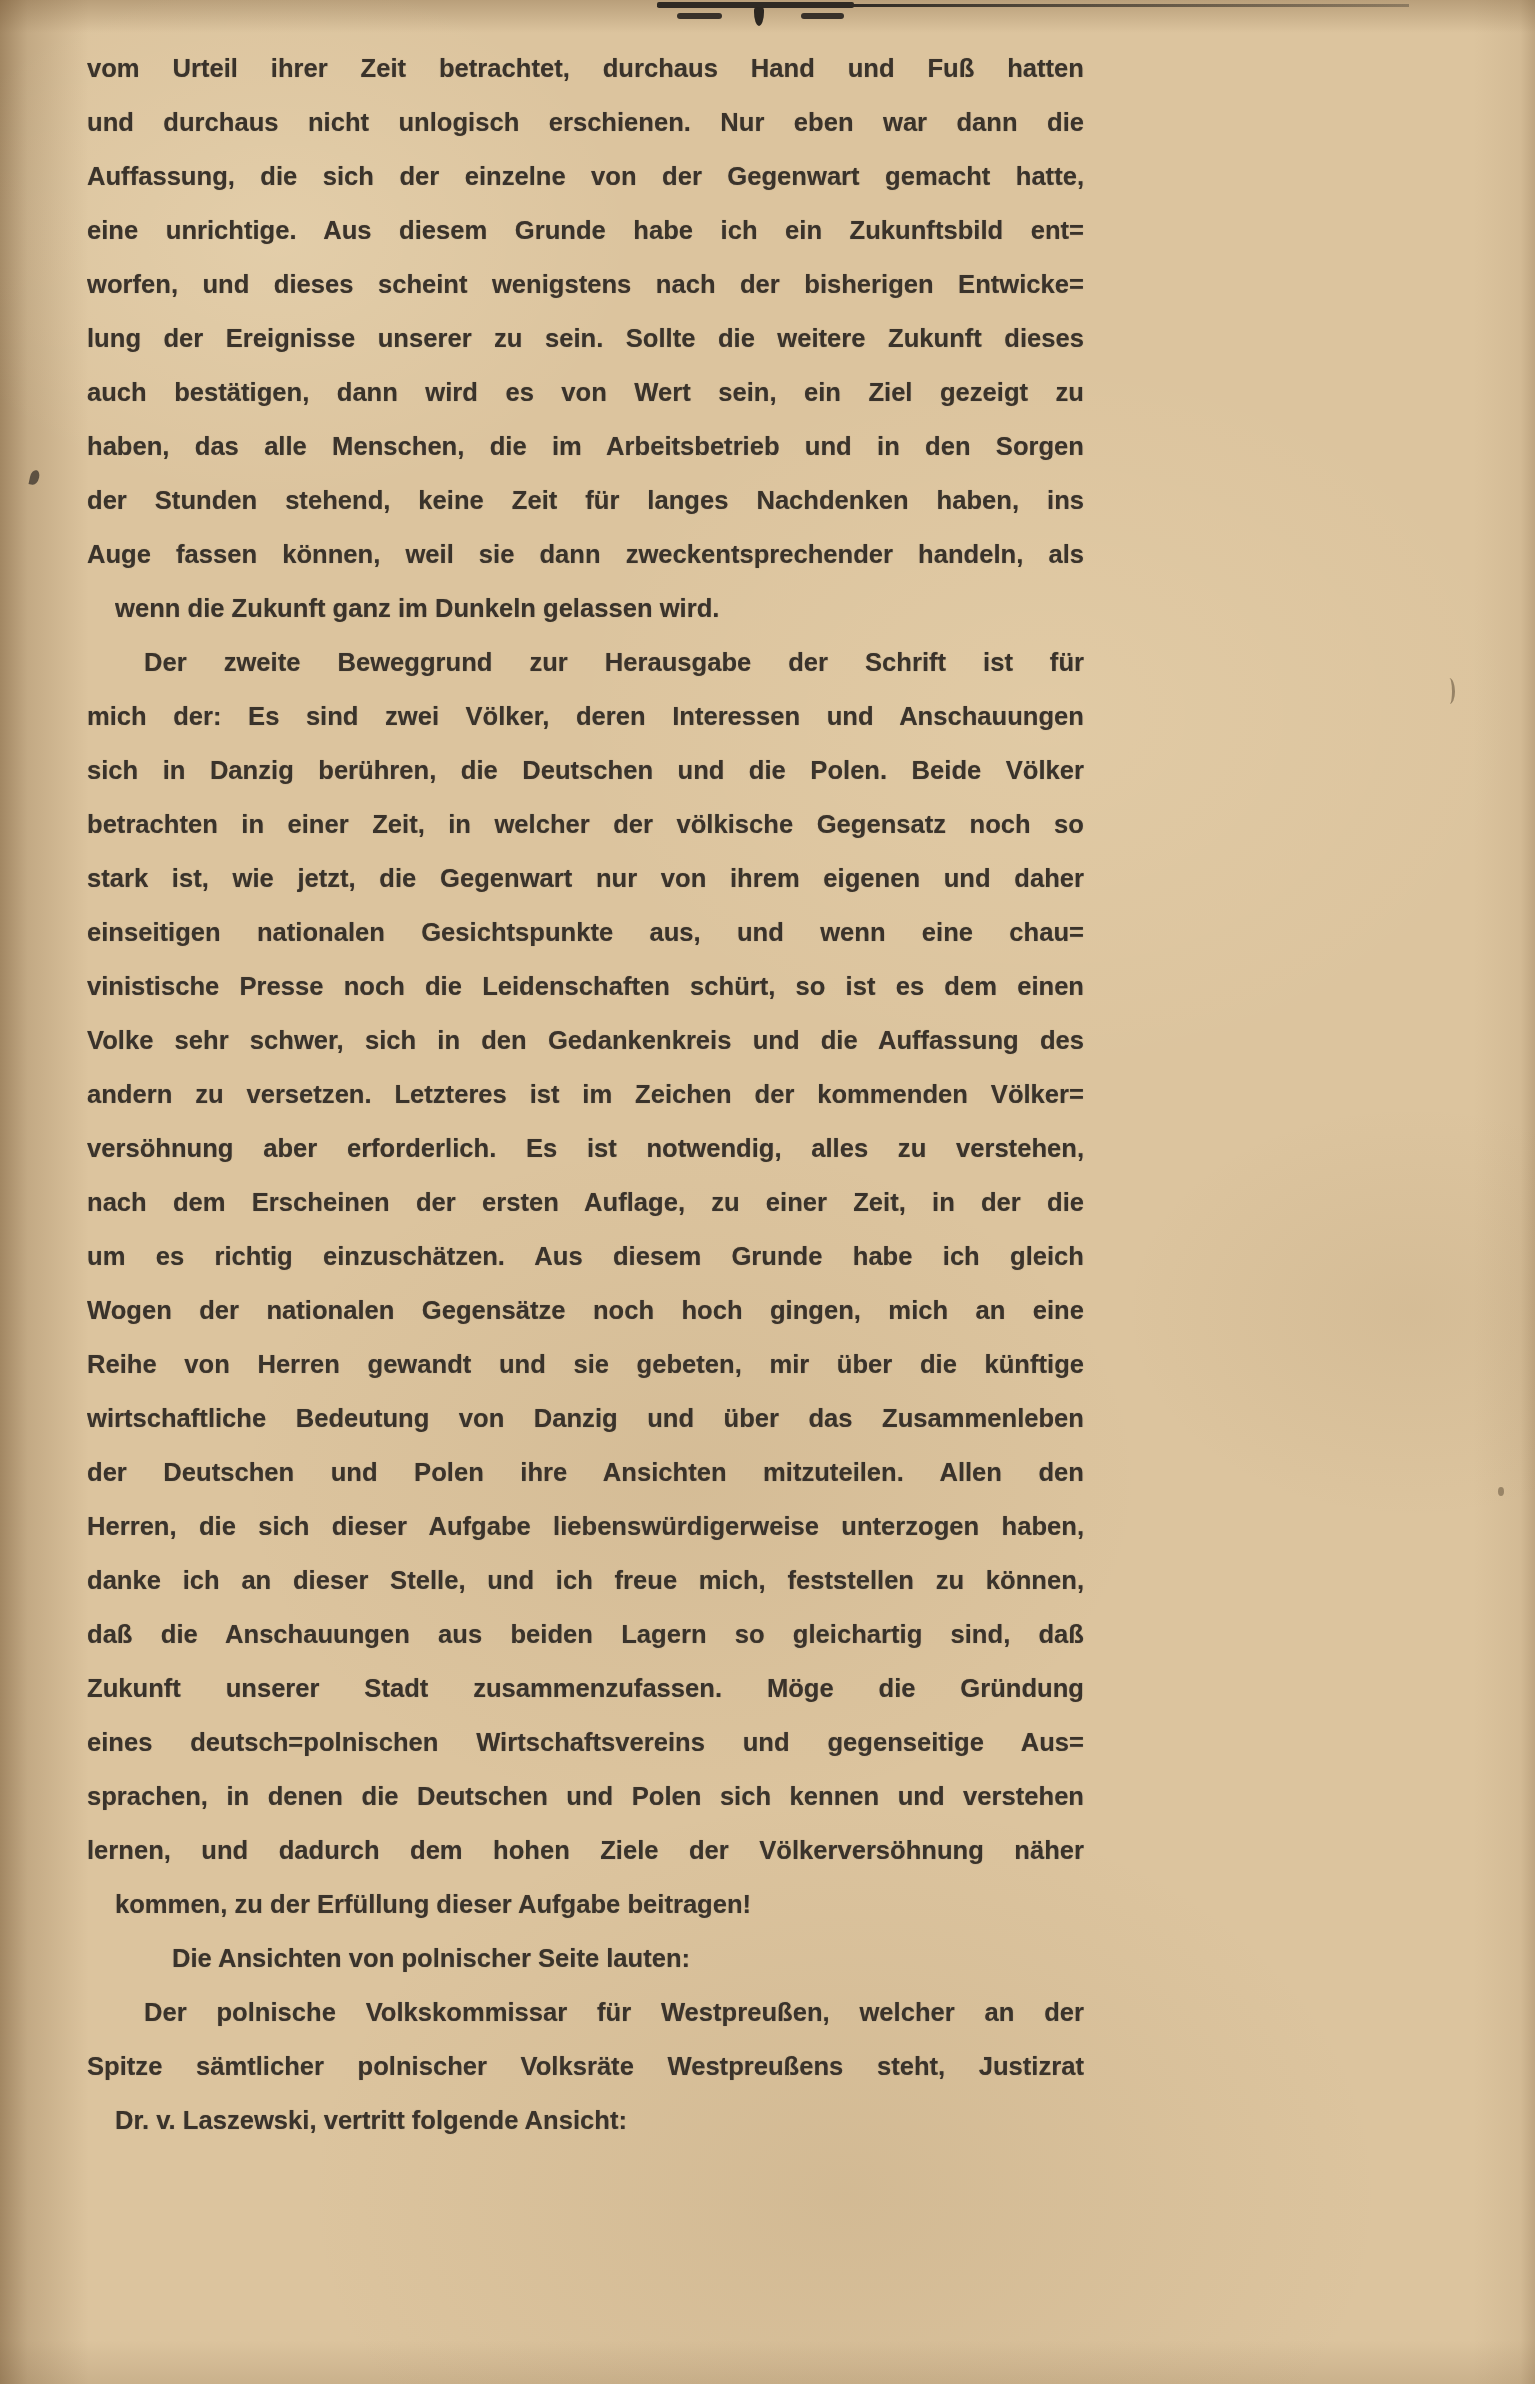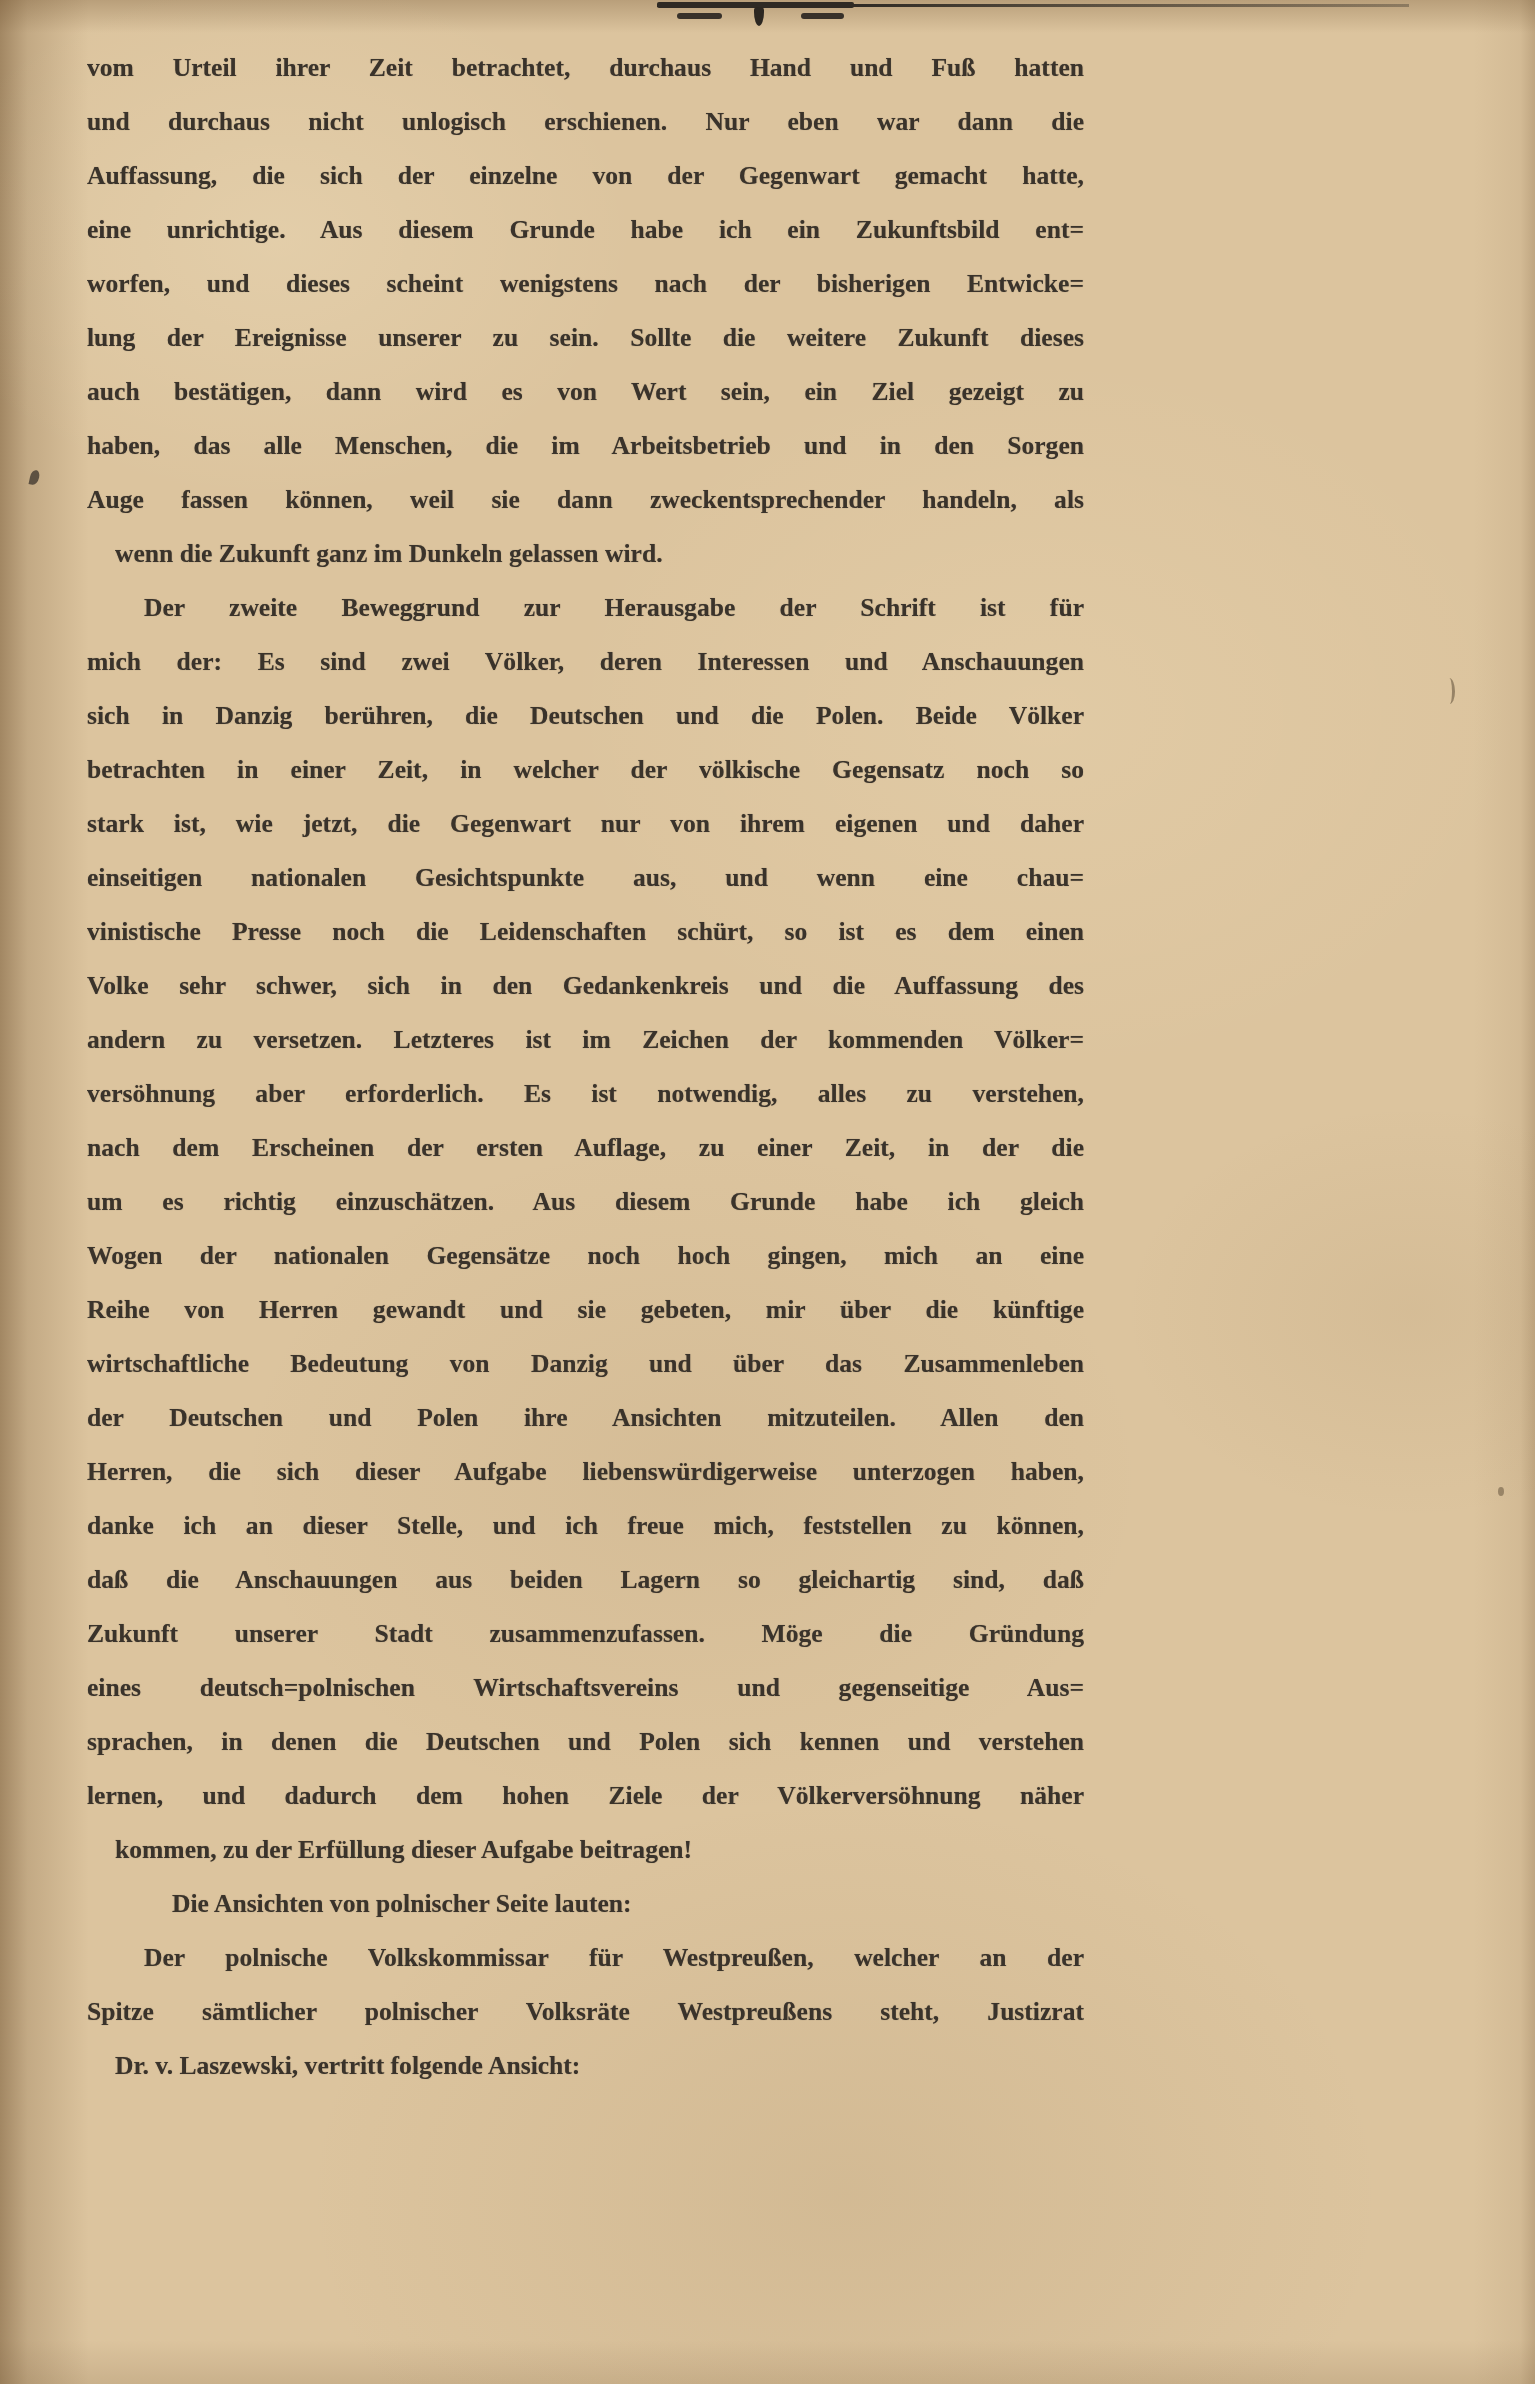--- a/index.html
+++ b/index.html
@@ -14,21 +14,21 @@
       radial-gradient(ellipse 749px 552px at 55% 92%, rgba(128,98,58,0.10), transparent 72%),
       radial-gradient(ellipse 414px 296px at 92% 55%, rgba(128,98,58,0.08), transparent 70%),
       linear-gradient(90deg, rgba(104,74,40,0.50) 0px, rgba(104,74,40,0.22) 27.6px, rgba(104,74,40,0.0) 89px),
       linear-gradient(180deg, rgba(104,74,40,0.30) 0px, rgba(104,74,40,0.0) 33px),
       linear-gradient(270deg, rgba(104,74,40,0.26) 0px, rgba(104,74,40,0.08) 15.8px, rgba(104,74,40,0.0) 63px),
       linear-gradient(0deg, rgba(104,74,40,0.16) 0px, rgba(104,74,40,0.0) 45px);
     overflow:hidden;
   }
   .textblock{
     position:absolute;left:87px;top:41px;width:997px;
-    font-family:Liberation Serif, serif;
+    font-family:Liberation Sans, sans-serif;
     font-size:25.6px;line-height:54px;font-weight:700;
     color:#3a332b;
     text-shadow:0 0 1px rgba(58,51,43,0.45);
   }
   .line{
     height:54px;overflow:hidden;
     text-align:justify;
     text-align-last:justify;
     -moz-text-align-last:justify;
   }
@@ -67,20 +67,21 @@
   <div class="margin-speck"></div>
   <div class="textblock">
       <div class="line">vom Urteil ihrer Zeit betrachtet, durchaus Hand und Fuß hatten</div>
       <div class="line">und durchaus nicht unlogisch erschienen. Nur eben war dann die</div>
       <div class="line">Auffassung, die sich der einzelne von der Gegenwart gemacht hatte,</div>
       <div class="line">eine unrichtige. Aus diesem Grunde habe ich ein Zukunftsbild ent=</div>
       <div class="line">worfen, und dieses scheint wenigstens nach der bisherigen Entwicke=</div>
       <div class="line">lung der Ereignisse unserer zu sein. Sollte die weitere Zukunft dieses</div>
       <div class="line">auch bestätigen, dann wird es von Wert sein, ein Ziel gezeigt zu</div>
       <div class="line">haben, das alle Menschen, die im Arbeitsbetrieb und in den Sorgen</div>
+      <div class="line">der Stunden stehend, keine Zeit für langes Nachdenken haben, ins</div>
       <div class="line">Auge fassen können, weil sie dann zweckentsprechender handeln, als</div>
       <div class="line para-end">wenn die Zukunft ganz im Dunkeln gelassen wird.</div>
       <div class="line indent">Der zweite Beweggrund zur Herausgabe der Schrift ist für</div>
       <div class="line">mich der: Es sind zwei Völker, deren Interessen und Anschauungen</div>
       <div class="line">sich in Danzig berühren, die Deutschen und die Polen. Beide Völker</div>
       <div class="line">betrachten in einer Zeit, in welcher der völkische Gegensatz noch so</div>
       <div class="line">stark ist, wie jetzt, die Gegenwart nur von ihrem eigenen und daher</div>
       <div class="line">einseitigen nationalen Gesichtspunkte aus, und wenn eine chau=</div>
       <div class="line">vinistische Presse noch die Leidenschaften schürt, so ist es dem einen</div>
       <div class="line">Volke sehr schwer, sich in den Gedankenkreis und die Auffassung des</div>

